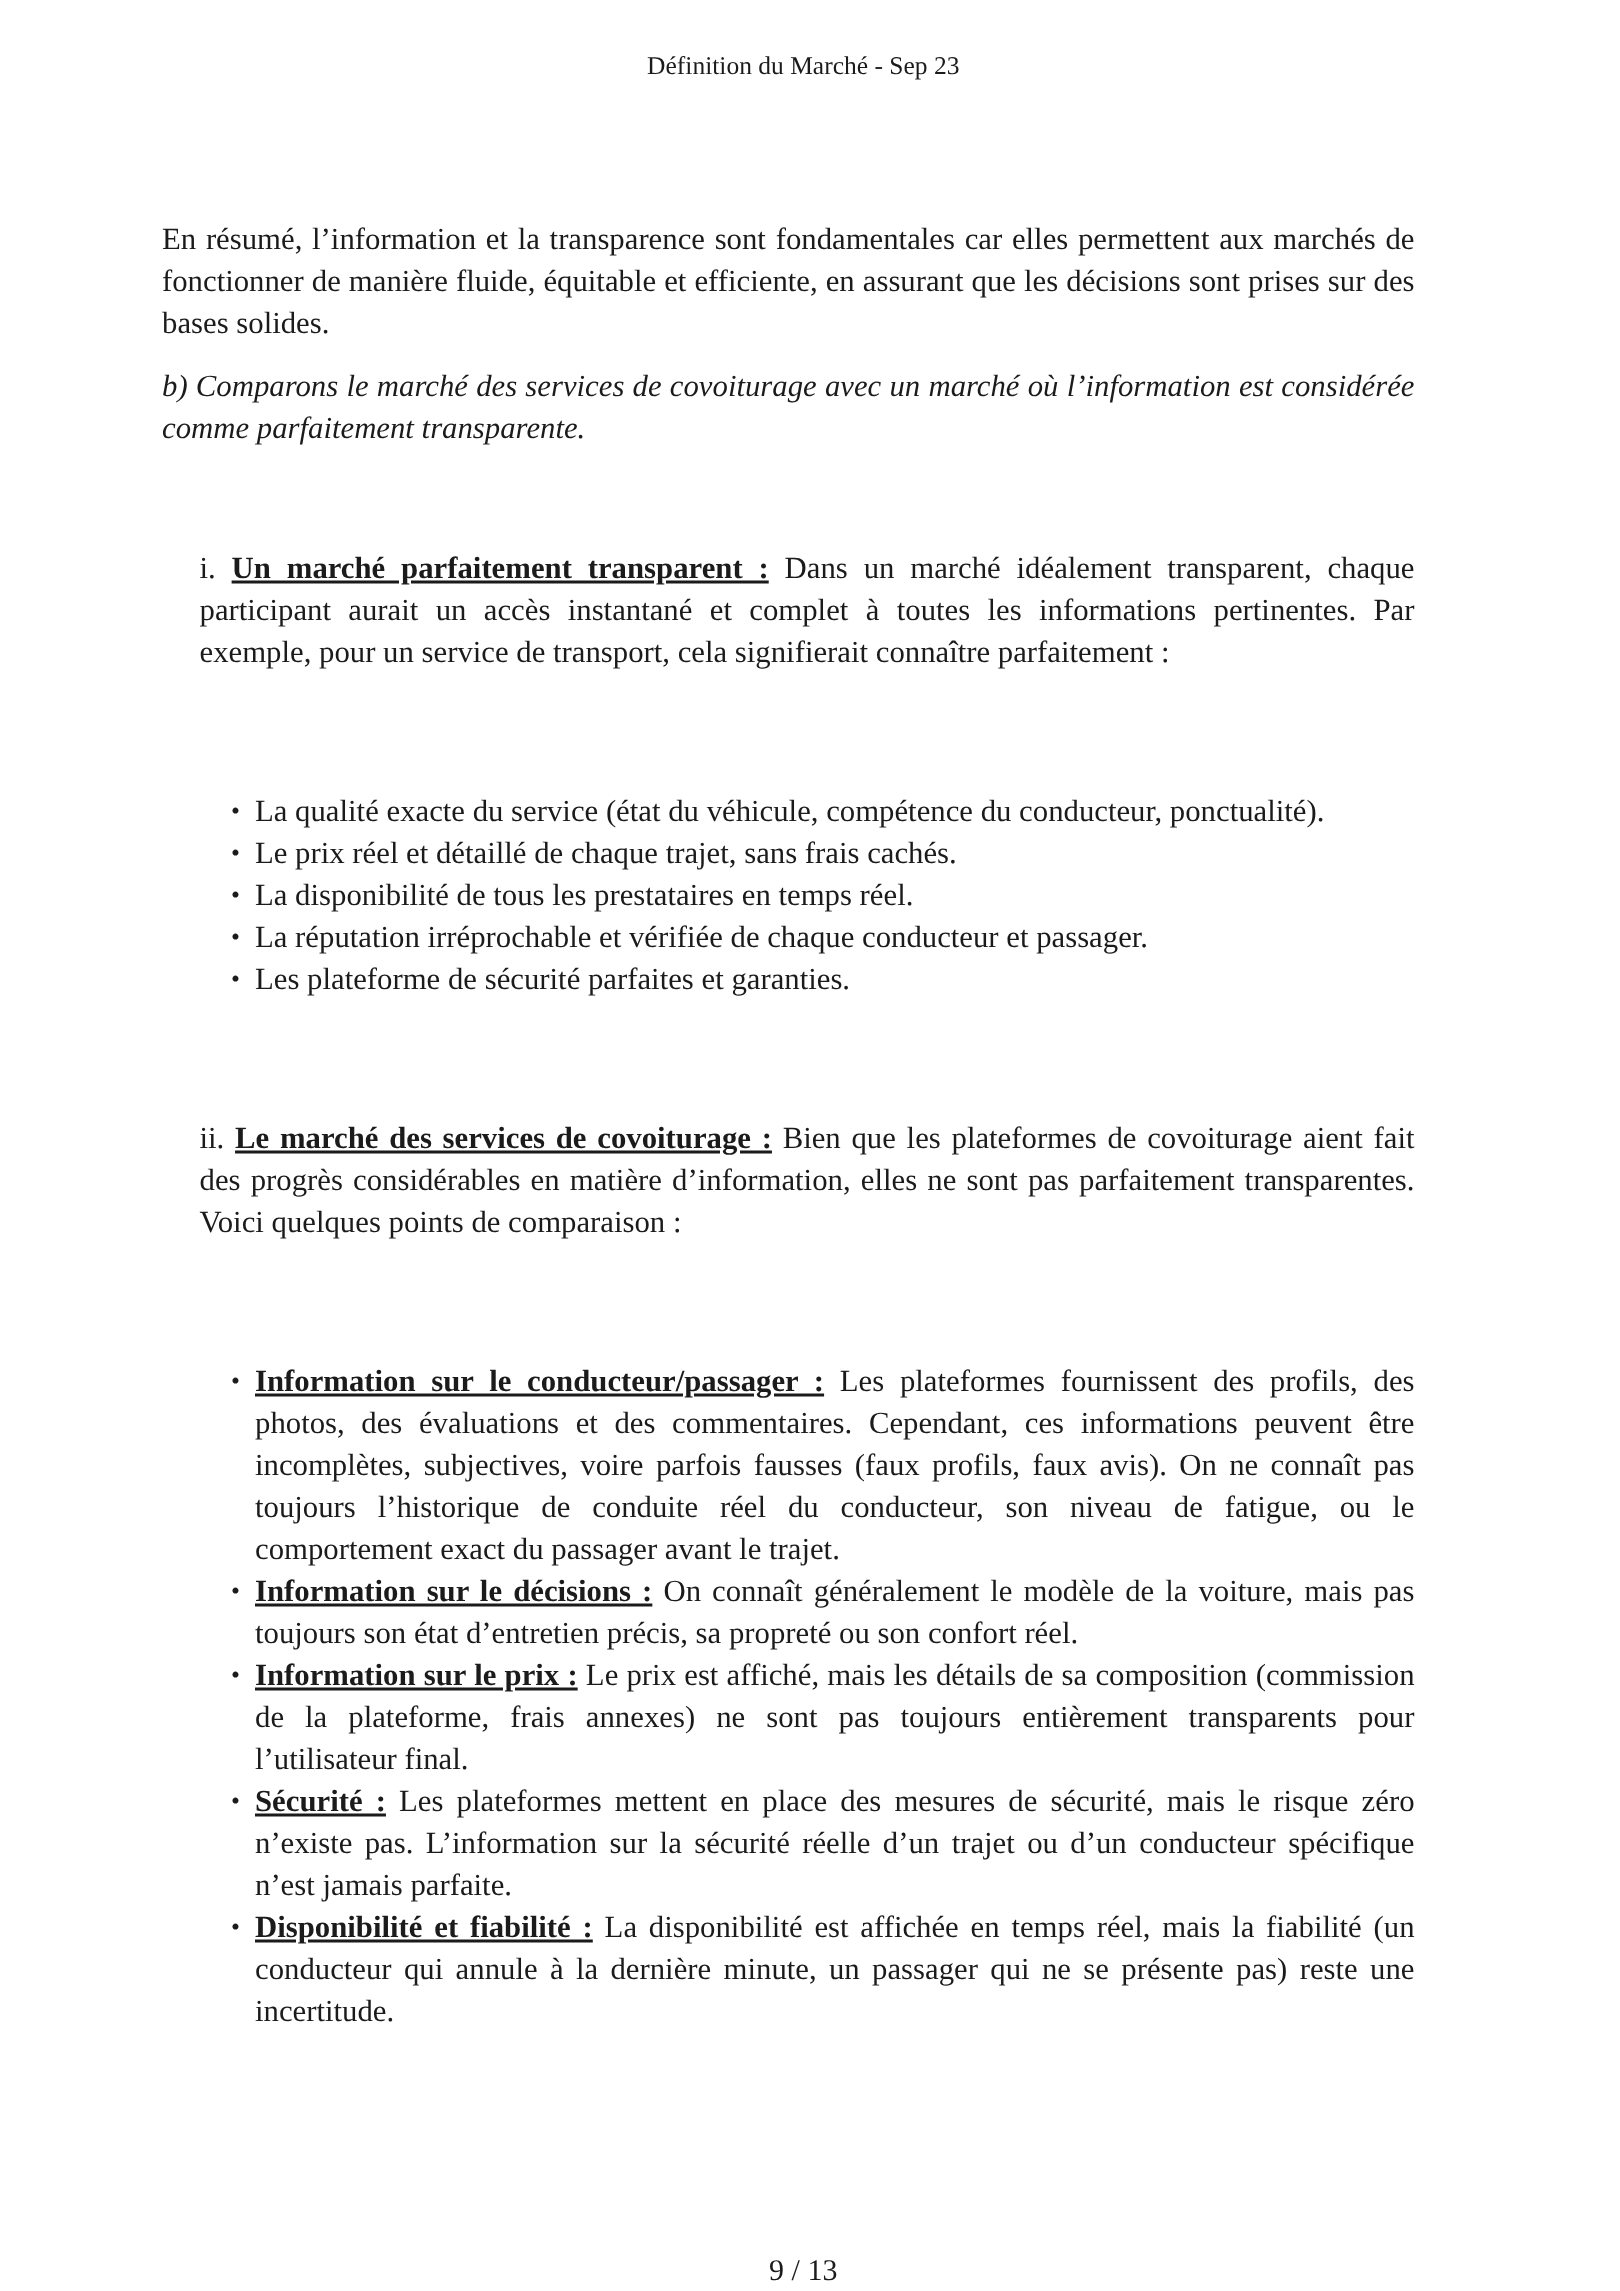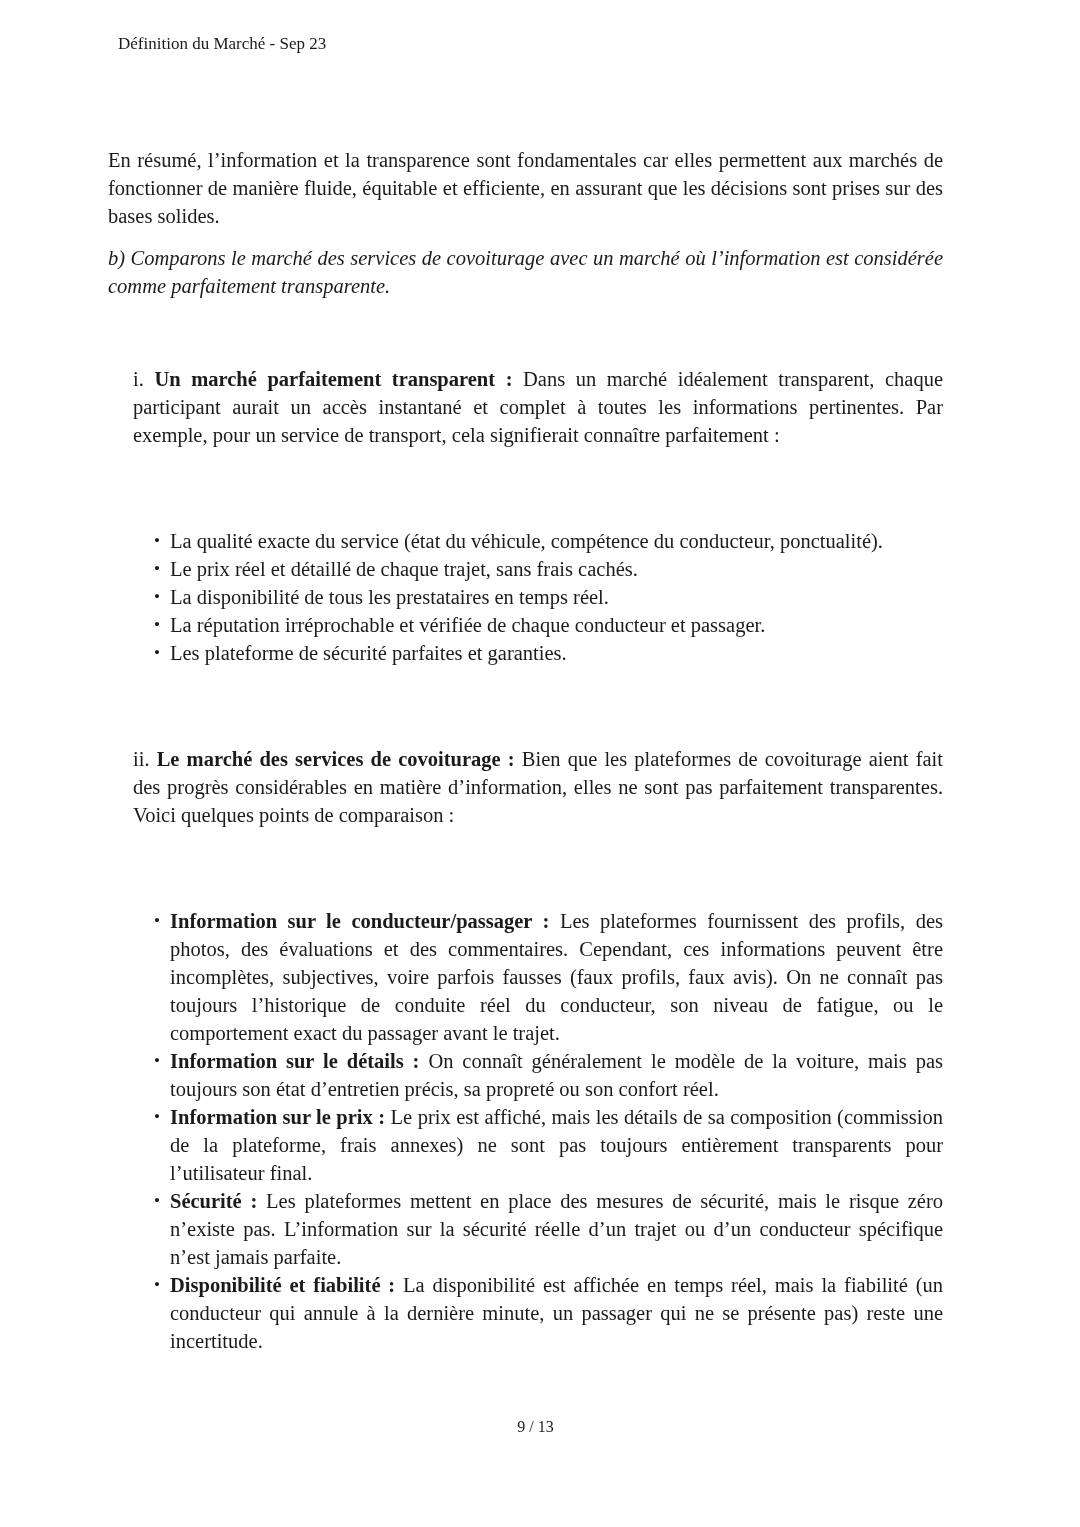--- a/index.html
+++ b/index.html
@@ -11,21 +11,21 @@
     font-family: "Liberation Serif", serif;
     color: #1b1b1b;
     overflow: hidden;
     margin: 0 auto;
   }
   .page-header {
     position: absolute;
     top: 33px;
     left: 118px;
     width: 835px;
-    text-align: left;
+    text-align: center;
     font-size: 17px;
     line-height: 22px;
   }
   .content {
     position: absolute;
     top: 146px;
     left: 108px;
     width: 835px;
     font-size: 20.5px;
     line-height: 28px;
@@ -47,28 +47,28 @@
   .bullet-row { display: flex; align-items: flex-start; }
   .bullet-marker {
     flex: 0 0 16px;
     font-size: 17px;
     line-height: 28px;
   }
   .bullet-text { flex: 1 1 auto; text-align: justify; }
   .para-conclusion { margin-top: 18px; }
   .page-footer {
     position: absolute;
-    top: 1415px;
+    top: 1502px;
     left: 118px;
     width: 835px;
     text-align: center;
-    font-size: 16px;
+    font-size: 20px;
     line-height: 24px;
   }
-  b { font-weight: bold; }
+  b { font-weight: bold; text-decoration: underline; }
 </style>
 </head>
 <body>
 
 <div class="page">
 
   <div class="page-header">
     <span>Définition du Marché - Sep 23</span>
   </div>
 
@@ -114,21 +114,21 @@
     </div>
 
     <ul class="bullets">
       <li class="bullet-row">
         <span class="bullet-marker">•</span>
         <span class="bullet-text"><b>Information sur le conducteur/passager :</b>
           <span>Les plateformes fournissent des profils, des photos, des évaluations et des commentaires. Cependant, ces informations peuvent être incomplètes, subjectives, voire parfois fausses (faux profils, faux avis). On ne connaît pas toujours l’historique de conduite réel du conducteur, son niveau de fatigue, ou le comportement exact du passager avant le trajet.</span></span>
       </li>
       <li class="bullet-row">
         <span class="bullet-marker">•</span>
-        <span class="bullet-text"><b>Information sur le détails :</b>
+        <span class="bullet-text"><b>Information sur le décisions :</b>
           <span>On connaît généralement le modèle de la voiture, mais pas toujours son état d’entretien précis, sa propreté ou son confort réel.</span></span>
       </li>
       <li class="bullet-row">
         <span class="bullet-marker">•</span>
         <span class="bullet-text"><b>Information sur le prix :</b>
           <span>Le prix est affiché, mais les détails de sa composition (commission de la plateforme, frais annexes) ne sont pas toujours entièrement transparents pour l’utilisateur final.</span></span>
       </li>
       <li class="bullet-row">
         <span class="bullet-marker">•</span>
         <span class="bullet-text"><b>Sécurité :</b>

